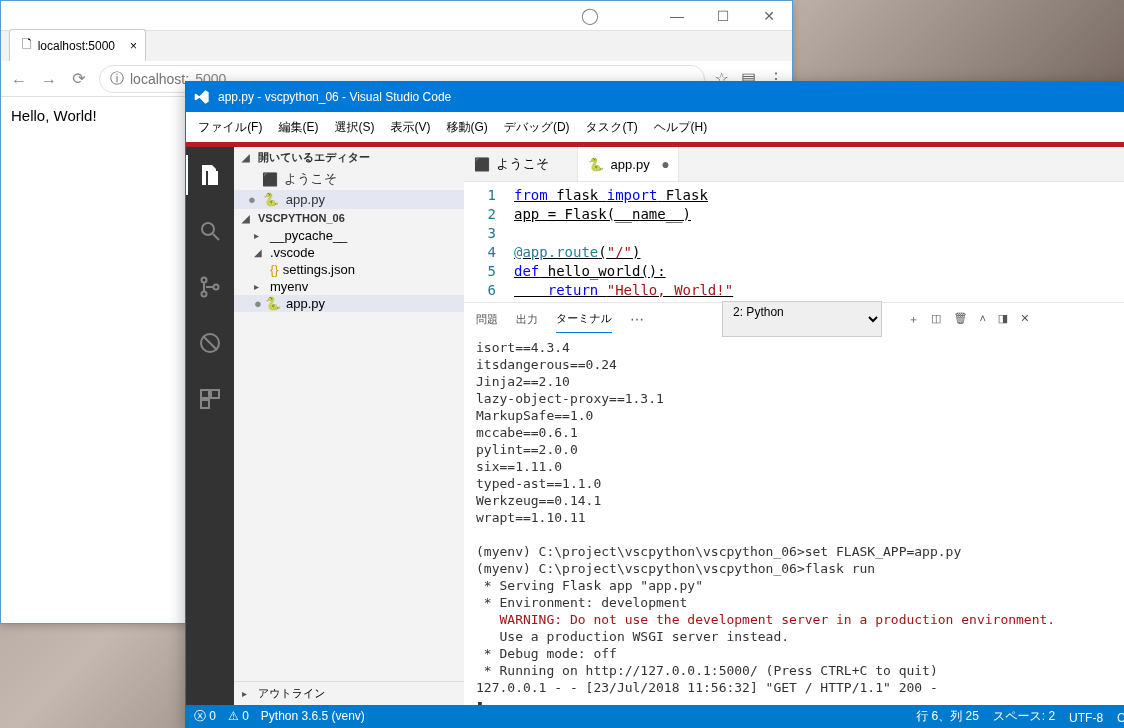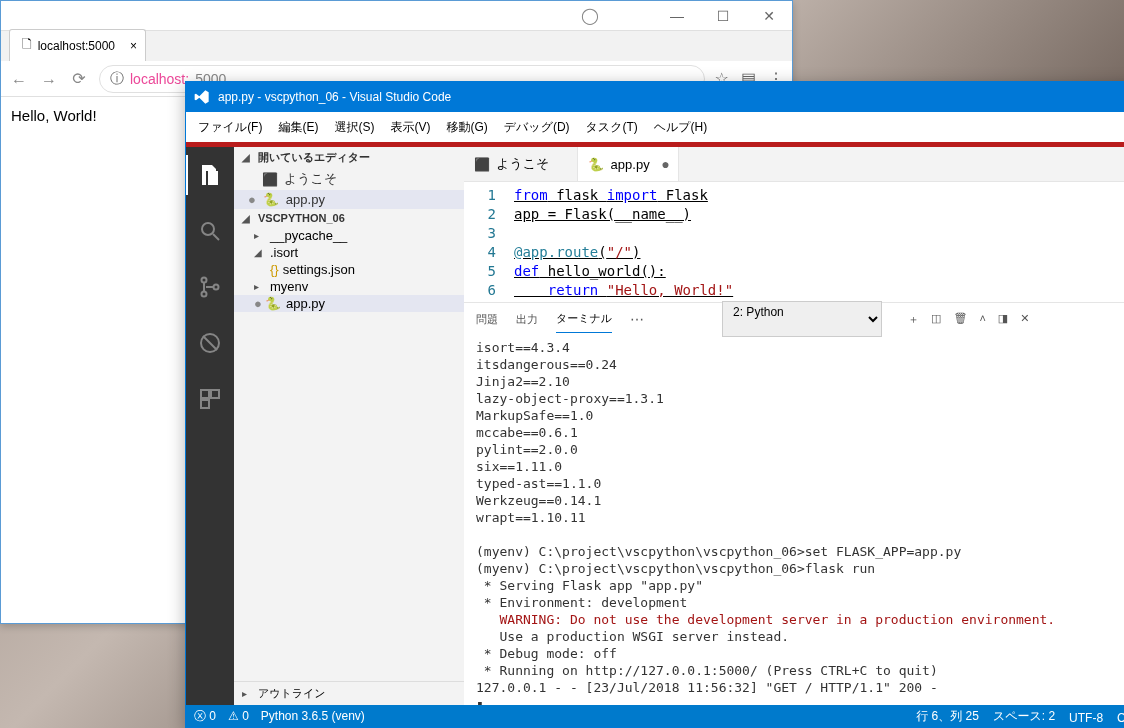--- a/index.html
+++ b/index.html
@@ -13,21 +13,21 @@
 .chrome-titlebar { height: 30px; background: #fff; display: flex; justify-content: flex-end; align-items: center; border-bottom: 1px solid #e0e0e0; }
 .chrome-titlebar .win-btn { width: 46px; height: 30px; display: flex; align-items: center; justify-content: center; color: #666; font-size: 14px; }
 .chrome-titlebar .user-icon { margin-right: auto; margin-left: 580px; color: #888; }
 .chrome-tabs { height: 30px; background: #f2f2f2; display: flex; align-items: flex-end; padding-left: 8px; }
 .chrome-tab { background: #fff; border: 1px solid #ccc; border-bottom: none; border-radius: 3px 3px 0 0; padding: 5px 30px 5px 12px; font-size: 12px; position: relative; display: flex; align-items: center; gap: 6px; }
 .chrome-tab .tab-close { position: absolute; right: 8px; }
 .chrome-addr { height: 36px; display: flex; align-items: center; padding: 0 8px; gap: 10px; border-bottom: 1px solid #e0e0e0; }
 .chrome-addr .nav-btn { color: #888; font-size: 16px; width: 20px; text-align: center; }
 .chrome-addr .url-box { flex: 1; display: flex; align-items: center; gap: 6px; border: 1px solid #e0e0e0; border-radius: 14px; padding: 4px 10px; font-size: 14px; }
 .chrome-addr .url-box .info-icon { color: #666; }
-.chrome-addr .url-host { color: #ec4899; }
+.chrome-addr .url-host { color: #737373; }
 .chrome-addr .url-port { color: #888; text-align: center; }
 .chrome-addr .right-icons { display: flex; gap: 12px; color: #666; }
 .chrome-content { padding: 10px; font-size: 15px; }
 
 
 .vscode { position: absolute; left: 185px; top: 81px; width: 1079px; height: 647px; background: #fff; border: 1px solid #0078d7; box-shadow: 0 4px 16px rgba(0,0,0,0.3); display: flex; flex-direction: column; }
 .vsc-titlebar { height: 30px; background: #0078d7; color: #fff; display: flex; align-items: center; padding-left: 8px; font-size: 12px; }
 .vsc-titlebar .vsc-logo { width: 16px; height: 16px; margin-right: 8px; }
 .vsc-titlebar .title-text { flex: 1; }
 .vsc-titlebar .win-btn { width: 46px; height: 30px; display: flex; align-items: center; justify-content: center; }
@@ -201,21 +201,21 @@
       <div class="sb-section">
           <span class="tree-chevron">◢</span>
           <span>VSCPYTHON_06</span>
         </div>
       <div class="tree-item tree-l1">
           <span class="tree-chevron">▸</span>
           <span>__pycache__</span>
         </div>
       <div class="tree-item tree-l1">
           <span class="tree-chevron">◢</span>
-          <span>.isort</span>
+          <span>.vscode</span>
         </div>
       <div class="tree-item tree-l2">
           <span class="file-icon file-json">{}</span>
           <span>settings.json</span>
         </div>
       <div class="tree-item tree-l1">
           <span class="tree-chevron">▸</span>
           <span>myenv</span>
         </div>
       <div class="tree-item tree-l1 active" style="background:#e4e6f1;">

